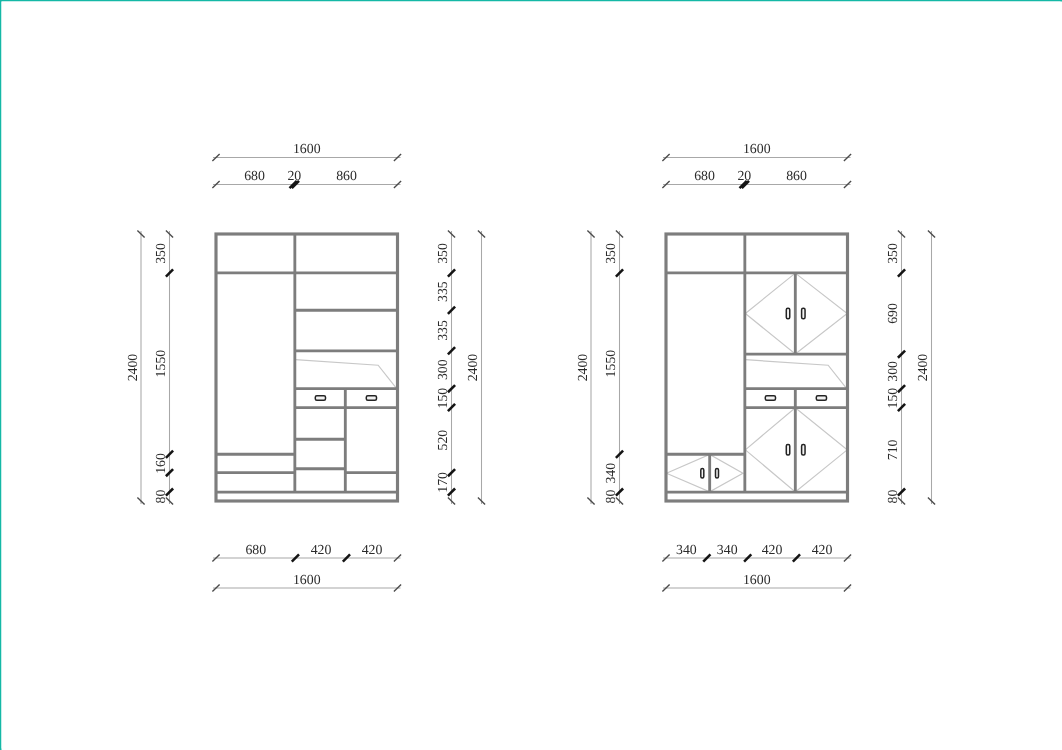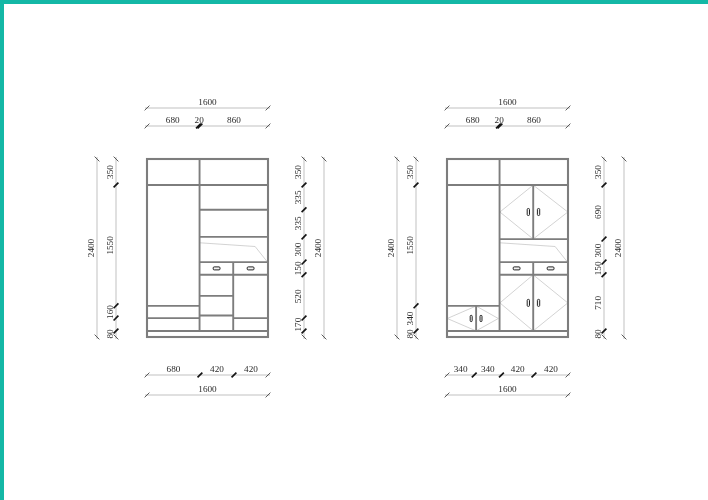--- a/index.html
+++ b/index.html
@@ -1,20 +1,20 @@
 <!DOCTYPE html>
 <html><head>
 <meta charset="utf-8">
 <style>
   html,body{margin:0;padding:0;background:#ffffff;}
   .page{
     position:relative;
     width:708px;height:500px;
     box-sizing:border-box;
-    border:4px solid #14b8a6;
+    border:1px solid #14b8a6;
     background:#ffffff;
     font-family:"Liberation Serif", serif;
   }
   svg{display:block;}
   svg text{
     font-family:"Liberation Serif", serif;
     font-size:9.2px;
     fill:#2b2b2b;
   }
 </style>

